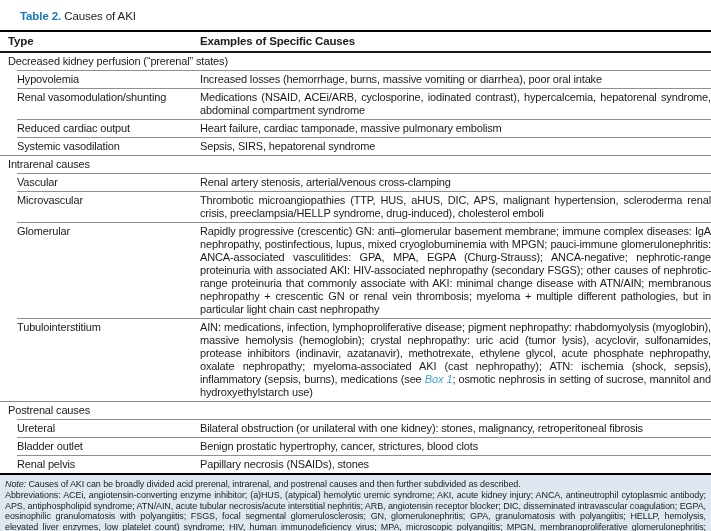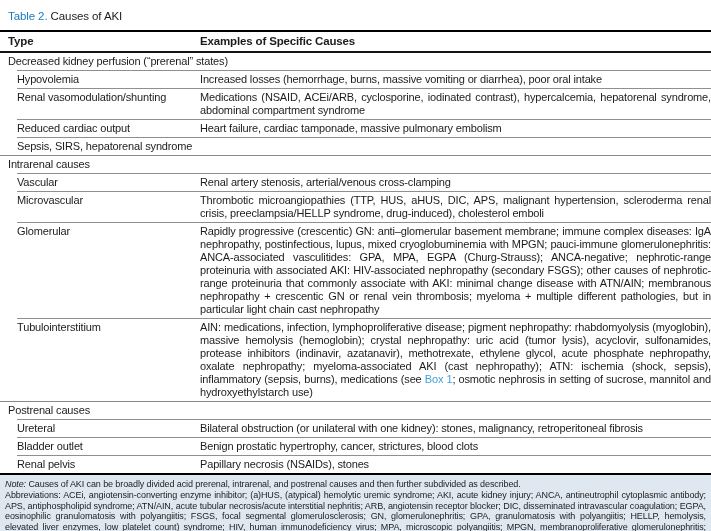--- a/index.html
+++ b/index.html
@@ -8,21 +8,21 @@
     font-family:"Liberation Sans","DejaVu Sans",sans-serif;
     color:#1c1c1c;
     -webkit-font-smoothing:antialiased;
   }
   .page{width:711px;height:531px;position:relative;}
   
   .caption{
     padding:10px 8px 7px 8px;
     font-size:11.5px;line-height:13px;letter-spacing:-0.1px;
   }
-  .caption .cap-label{color:#1779bd;font-weight:normal;}
+  .caption .cap-label{color:#1779bd;font-weight:bold;margin-left:12px;}
   
   .tbl{
     margin:0;
     border-top:2.5px solid #000;
     border-bottom:2.5px solid #000;
     font-size:11px;line-height:13px;letter-spacing:-0.15px;
   }
   .thead{
     display:grid;grid-template-columns:192px 1fr;
     padding:3px 19px 3px 8px;
@@ -38,21 +38,21 @@
   .row{
     display:grid;grid-template-columns:183px 1fr;
     margin-left:17px;
     border-top:1px solid #8f8f8f;
     padding:2px 0 2px 0;
   }
   .row .ex{
     text-align:justify;
     padding-right:0;
   }
-  .link{color:#41a0d8;text-decoration:none;cursor:pointer;}
+  .link{color:#41a0d8;text-decoration:none;cursor:pointer;font-style:italic;}
   
   .footnote{
     background:#dfe8f1;
     margin-top:0;
     padding:4px 5px 6px 5px;
     font-size:9px;line-height:10.8px;letter-spacing:-0.1px;
     text-align:justify;
   }
   .footnote .note-label{font-style:italic;}
 </style>
@@ -80,20 +80,21 @@
       </div>
       <div class="row">
         <div>Renal vasomodulation/shunting</div>
         <div class="ex">Medications (NSAID, ACEi/ARB, cyclosporine, iodinated contrast), hypercalcemia, hepatorenal syndrome, abdominal compartment syndrome</div>
       </div>
       <div class="row">
         <div>Reduced cardiac output</div>
         <div class="ex">Heart failure, cardiac tamponade, massive pulmonary embolism</div>
       </div>
       <div class="row">
+        <div>Systemic vasodilation</div>
         <div class="ex">Sepsis, SIRS, hepatorenal syndrome</div>
       </div>
     </section>
 
     <section>
       <div class="section-label">Intrarenal causes</div>
       <div class="row">
         <div>Vascular</div>
         <div class="ex">Renal artery stenosis, arterial/venous cross-clamping</div>
       </div>

